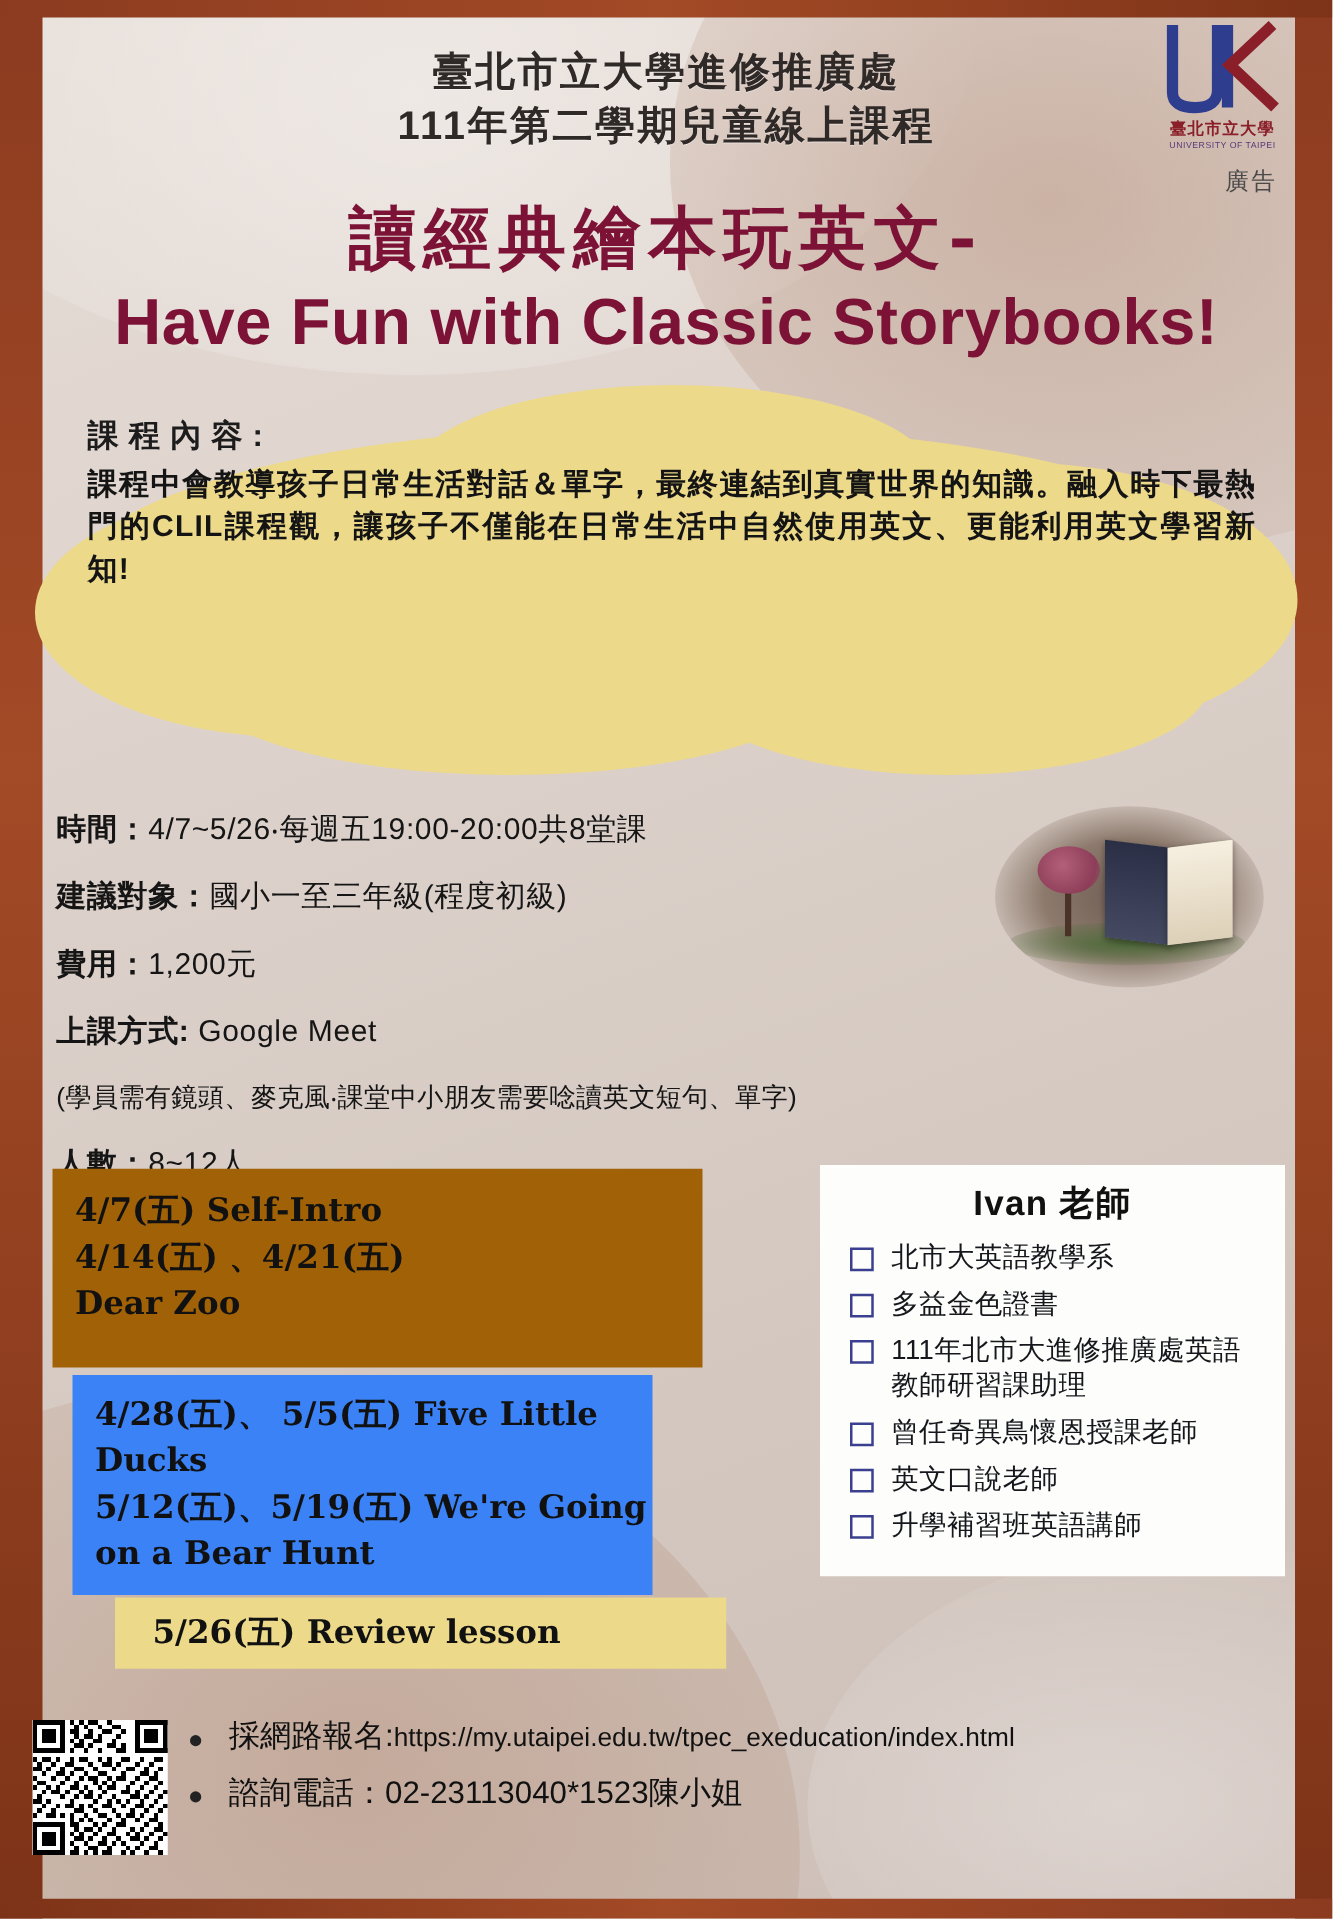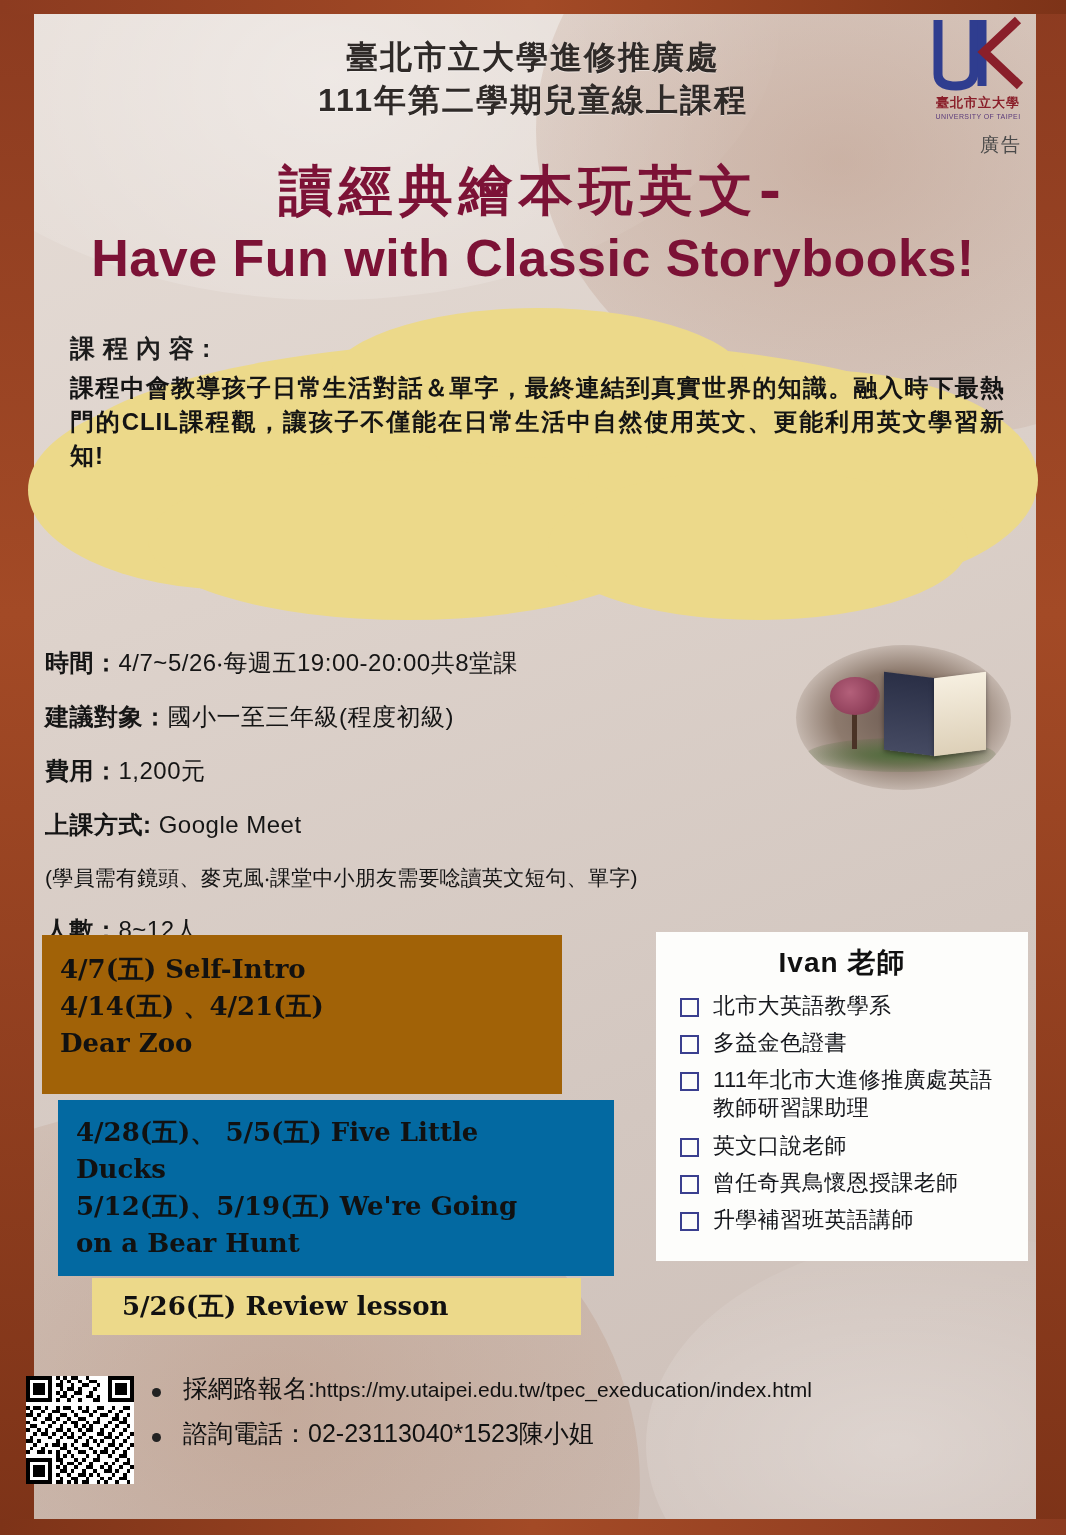--- a/index.html
+++ b/index.html
@@ -251,22 +251,22 @@
     position: absolute;
     left: 42px; top: 935px;
     width: 520px;
     background: #a16207;
     padding: 16px 0 32px 18px;
     box-sizing: border-box;
   }
   .sched2 {
     position: absolute;
     left: 58px; top: 1100px;
-    width: 556px;
-    background: #0369a1;
+    width: 464px;
+    background: #3b82f6;
     padding: 14px 0 14px 18px;
     box-sizing: border-box;
   }
   .sched3 {
     position: absolute;
     left: 92px; top: 1278px;
     width: 489px;
     background: #ecd98a;
     padding: 10px 0 10px 30px;
     box-sizing: border-box;
@@ -464,25 +464,25 @@
     <div class="tq">
       <span class="bullet"></span>
       <span class="txt">多益金色證書</span>
     </div>
     <div class="tq">
       <span class="bullet"></span>
       <span class="txt">111年北市大進修推廣處英語教師研習課助理</span>
     </div>
     <div class="tq">
       <span class="bullet"></span>
-      <span class="txt">英文口說老師</span>
+      <span class="txt">曾任奇異鳥懷恩授課老師</span>
     </div>
     <div class="tq">
       <span class="bullet"></span>
-      <span class="txt">曾任奇異鳥懷恩授課老師</span>
+      <span class="txt">英文口說老師</span>
     </div>
     <div class="tq">
       <span class="bullet"></span>
       <span class="txt">升學補習班英語講師</span>
     </div>
   </div>
 
   <div class="qr">
     <svg width="108" height="108" viewBox="0 0 29 29" shape-rendering="crispEdges">
       <rect width="29" height="29" fill="#ffffff"></rect>

